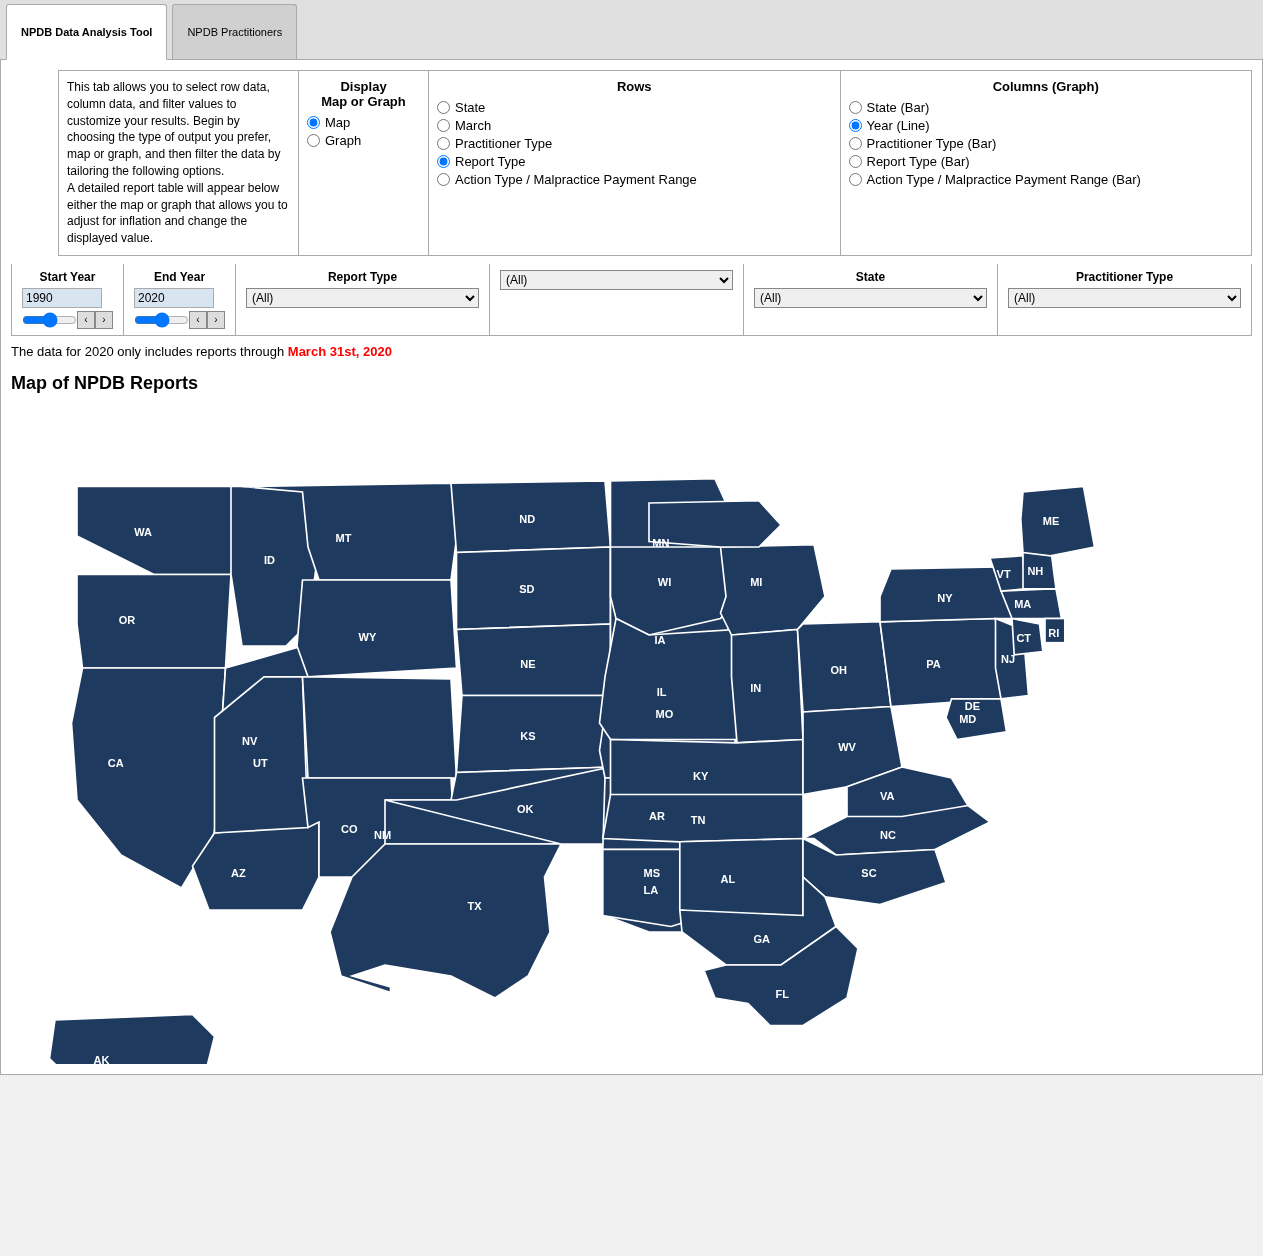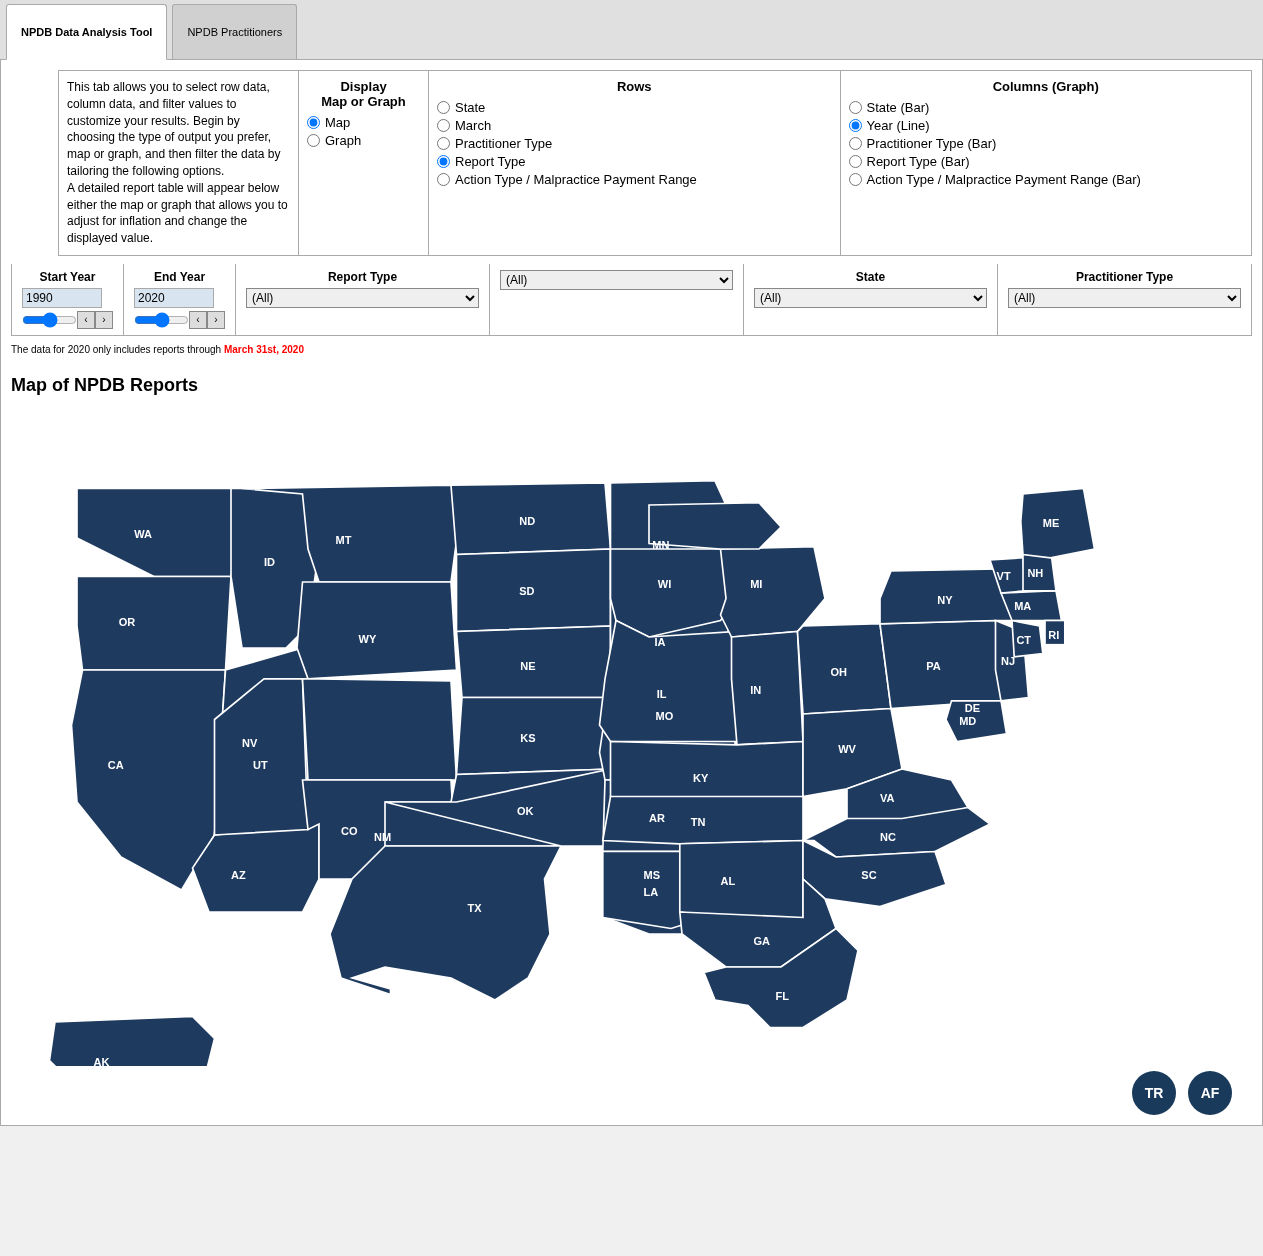--- a/index.html
+++ b/index.html
@@ -147,22 +147,22 @@
       margin-bottom: 4px;
     }
     .filter-select {
       width: 100%;
       padding: 1px;
       font-size: 12px;
       border: 1px solid #888;
     }
 
     .notice {
-      font-size: 10px;
-      margin-bottom: 20px;
+      font-size: 13px;
+      margin-bottom: 14px;
     }
     .notice .red-text {
       color: red;
       font-weight: bold;
     }
 
     .map-title {
       font-size: 18px;
       font-weight: bold;
       margin-bottom: 10px;
@@ -497,18 +497,14 @@
       <text x="924" y="155" class="state-label">NH</text>
       <text x="938" y="110" class="state-label">ME</text>
       <text x="943" y="212" class="state-label" font-size="8">RI</text>
 
       <text x="75" y="600" class="state-label">AK</text>
       <text x="288" y="633" class="state-label">HI</text>
       <text x="464" y="641" class="state-label">PR</text>
     </svg>
   </div>
 
-  <div class="bottom-row" style="justify-content: flex-end; margin-top: 5px; padding-right: 20px; gap: 12px;">
-    <div class="circle-badge">TR</div>
-    <div class="circle-badge">AF</div>
-  </div>
 
 </div>
 
 </body></html>

